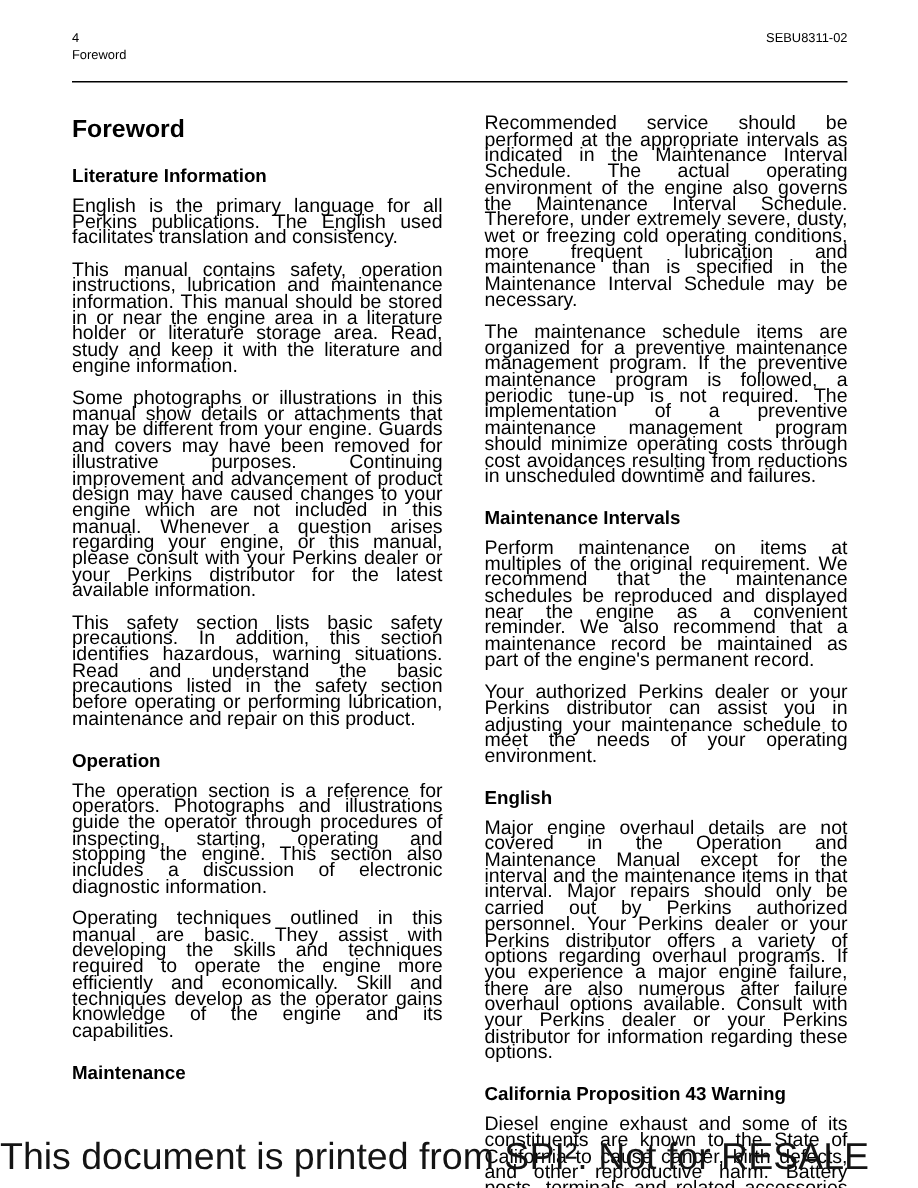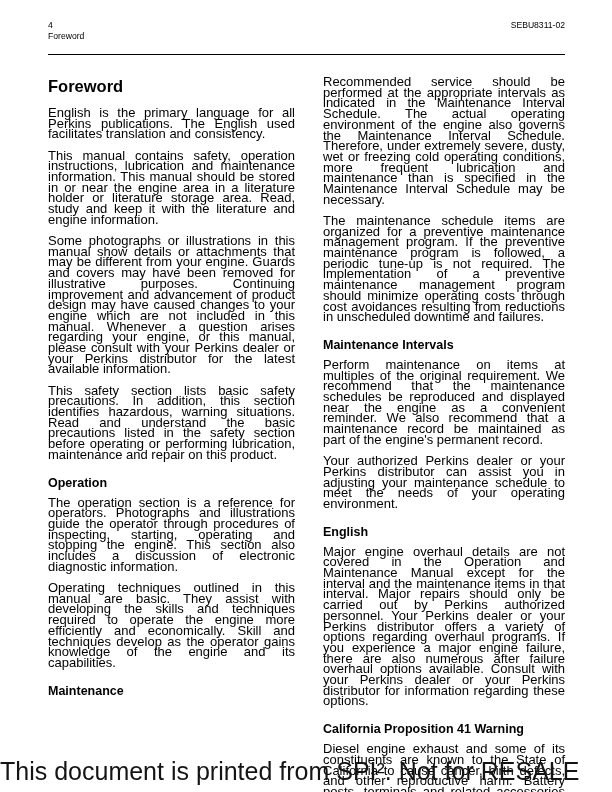--- a/index.html
+++ b/index.html
@@ -88,20 +88,21 @@
     </div>
   </div>
 
   <hr class="header-rule">
 
   <div class="columns">
 
     <div class="col-left">
       <h1 class="doc-title">Foreword</h1>
 
+      <h2 class="section-heading">Literature Information</h2>
       <p class="body-para">English is the primary language for all Perkins publications. The English used facilitates translation and consistency.</p>
       <p class="body-para">This manual contains safety, operation instructions, lubrication and maintenance information. This manual should be stored in or near the engine area in a literature holder or literature storage area. Read, study and keep it with the literature and engine information.</p>
       <p class="body-para">Some photographs or illustrations in this manual show details or attachments that may be different from your engine. Guards and covers may have been removed for illustrative purposes. Continuing improvement and advancement of product design may have caused changes to your engine which are not included in this manual. Whenever a question arises regarding your engine, or this manual, please consult with your Perkins dealer or your Perkins distributor for the latest available information.</p>
 
       <p class="body-para">This safety section lists basic safety precautions. In addition, this section identifies hazardous, warning situations. Read and understand the basic precautions listed in the safety section before operating or performing lubrication, maintenance and repair on this product.</p>
 
       <h2 class="section-heading">Operation</h2>
       <p class="body-para">The operation section is a reference for operators. Photographs and illustrations guide the operator through procedures of inspecting, starting, operating and stopping the engine. This section also includes a discussion of electronic diagnostic information.</p>
       <p class="body-para">Operating techniques outlined in this manual are basic. They assist with developing the skills and techniques required to operate the engine more efficiently and economically. Skill and techniques develop as the operator gains knowledge of the engine and its capabilities.</p>
 
@@ -112,21 +113,21 @@
       <p class="body-para">Recommended service should be performed at the appropriate intervals as indicated in the Maintenance Interval Schedule. The actual operating environment of the engine also governs the Maintenance Interval Schedule. Therefore, under extremely severe, dusty, wet or freezing cold operating conditions, more frequent lubrication and maintenance than is specified in the Maintenance Interval Schedule may be necessary.</p>
       <p class="body-para">The maintenance schedule items are organized for a preventive maintenance management program. If the preventive maintenance program is followed, a periodic tune-up is not required. The implementation of a preventive maintenance management program should minimize operating costs through cost avoidances resulting from reductions in unscheduled downtime and failures.</p>
 
       <h2 class="section-heading">Maintenance Intervals</h2>
       <p class="body-para">Perform maintenance on items at multiples of the original requirement. We recommend that the maintenance schedules be reproduced and displayed near the engine as a convenient reminder. We also recommend that a maintenance record be maintained as part of the engine's permanent record.</p>
       <p class="body-para">Your authorized Perkins dealer or your Perkins distributor can assist you in adjusting your maintenance schedule to meet the needs of your operating environment.</p>
 
       <h2 class="section-heading">English</h2>
       <p class="body-para">Major engine overhaul details are not covered in the Operation and Maintenance Manual except for the interval and the maintenance items in that interval. Major repairs should only be carried out by Perkins authorized personnel. Your Perkins dealer or your Perkins distributor offers a variety of options regarding overhaul programs. If you experience a major engine failure, there are also numerous after failure overhaul options available. Consult with your Perkins dealer or your Perkins distributor for information regarding these options.</p>
 
-      <h2 class="section-heading">California Proposition 41 Warning</h2>
+      <h2 class="section-heading">California Proposition 43 Warning</h2>
       <p class="body-para"><span>Diesel engine exhaust and some of its constituents are known to the State of California to cause cancer, birth defects, and other reproductive harm. Battery posts, terminals and related accessories contain lead and lead compounds. </span><strong>Wash hands after handling</strong><span>.</span></p>
     </div>
 
   </div>
 
 </div>
 
 <div class="footer-notice">This document is printed from SPI². Not for RESALE</div>
 
 </body></html>

